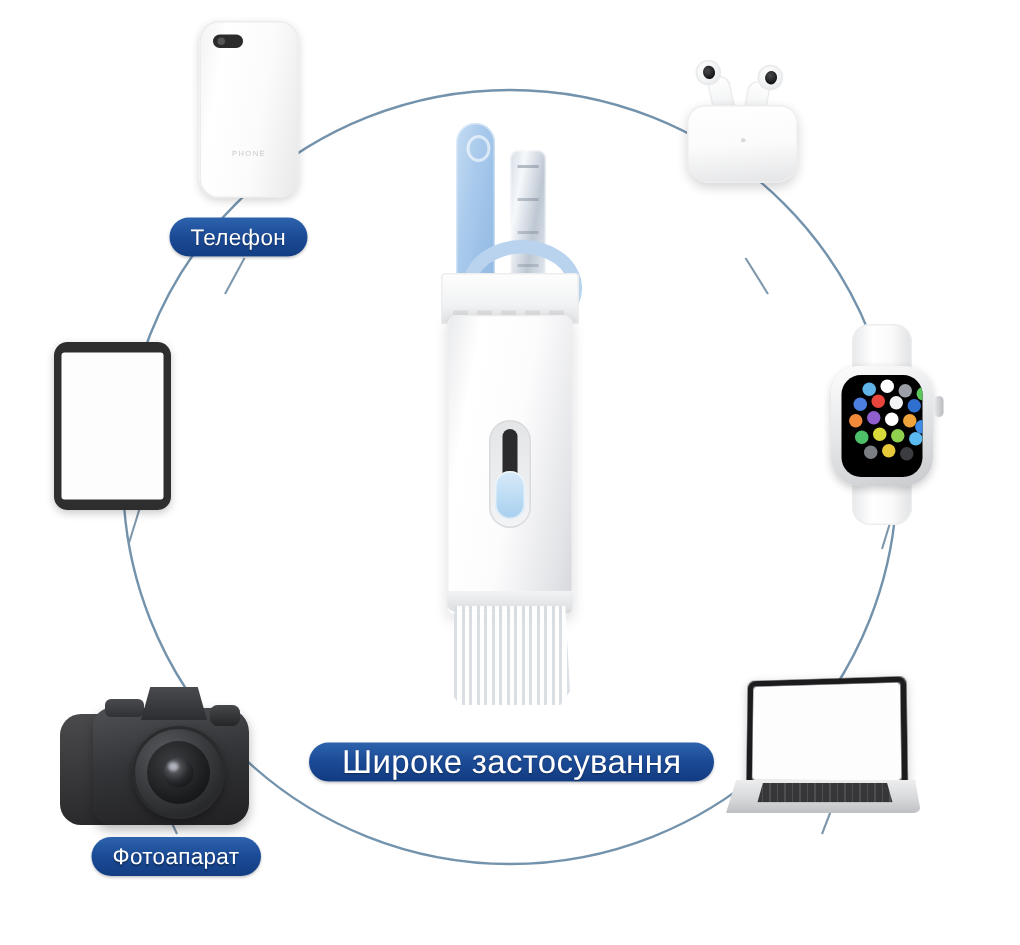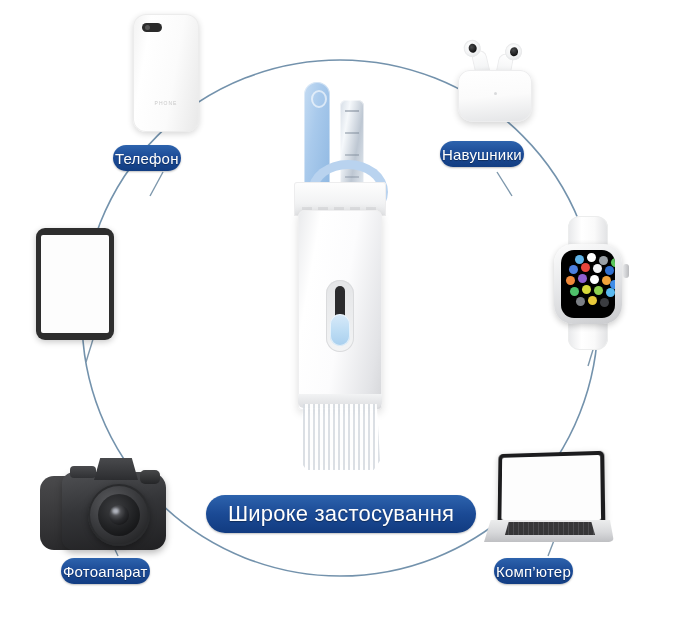--- a/index.html
+++ b/index.html
@@ -37,25 +37,25 @@
     border-radius: 999px;
     background: linear-gradient(180deg, #2d63ad 0%, #1c4b96 48%, #123d82 100%);
     color: #ffffff;
     white-space: nowrap;
     letter-spacing: .2px;
     text-shadow: 0 1px 1px rgba(0,0,0,.35);
     box-shadow: 0 1px 2px rgba(0,0,0,.25);
   }
   .pill.small {
     height: 26px;
-    padding: 0 2px;
+    padding: 0 14px;
     font-size: 15px;
   }
   .pill.title {
-    height: 38px;
+    height: 26px;
     padding: 0 22px;
     font-size: 22px;
     border-radius: 999px;
     background: linear-gradient(180deg, #2d63ad 0%, #1b4a95 50%, #113b80 100%);
   }
   
   .device { position: absolute; z-index: 30; }
 
   
   .phone-body {
@@ -384,23 +384,20 @@
       <div class="bud bud-left">
         <div class="stem"></div>
         <div class="tip"></div>
       </div>
       <div class="bud bud-right">
         <div class="stem"></div>
         <div class="tip"></div>
       </div>
       <div class="buds-case"></div>
     </div>
-  </div>
-  <div class="pill small" style="left:440px; top:141px;">
-    <span>Навушники</span>
   </div>
 
   <div class="device" style="left:545px; top:216px;">
     <div class="watch-wrap">
       <div class="band band-top"></div>
       <div class="band band-bottom"></div>
       <div class="watch-case">
         <div class="watch-screen" id="watch-screen">
             <span class="app-dot" style="left: 14px; top: 5px; background: rgb(95, 179, 232);"></span>
             <span class="app-dot" style="left: 26px; top: 3px; background: rgb(255, 255, 255);"></span>
@@ -430,23 +427,20 @@
 
   <div class="device" style="left:480px; top:452px;">
     <div class="lap-wrap">
       <div class="lap-lid">
         <div class="lap-screen"></div>
       </div>
       <div class="lap-base"></div>
       <div class="lap-keys"></div>
     </div>
   </div>
-  <div class="pill small" style="left:494px; top:558px;">
-    <span>Комп’ютер</span>
-  </div>
 
   <div class="device" style="left:36px; top:452px;">
     <div class="cam-wrap">
       <div class="cam-grip"></div>
       <div class="cam-body"></div>
       <div class="cam-hump"></div>
       <div class="cam-prism"></div>
       <div class="cam-dial"></div>
       <div class="cam-lens-outer">
         <div class="cam-lens-mid">

